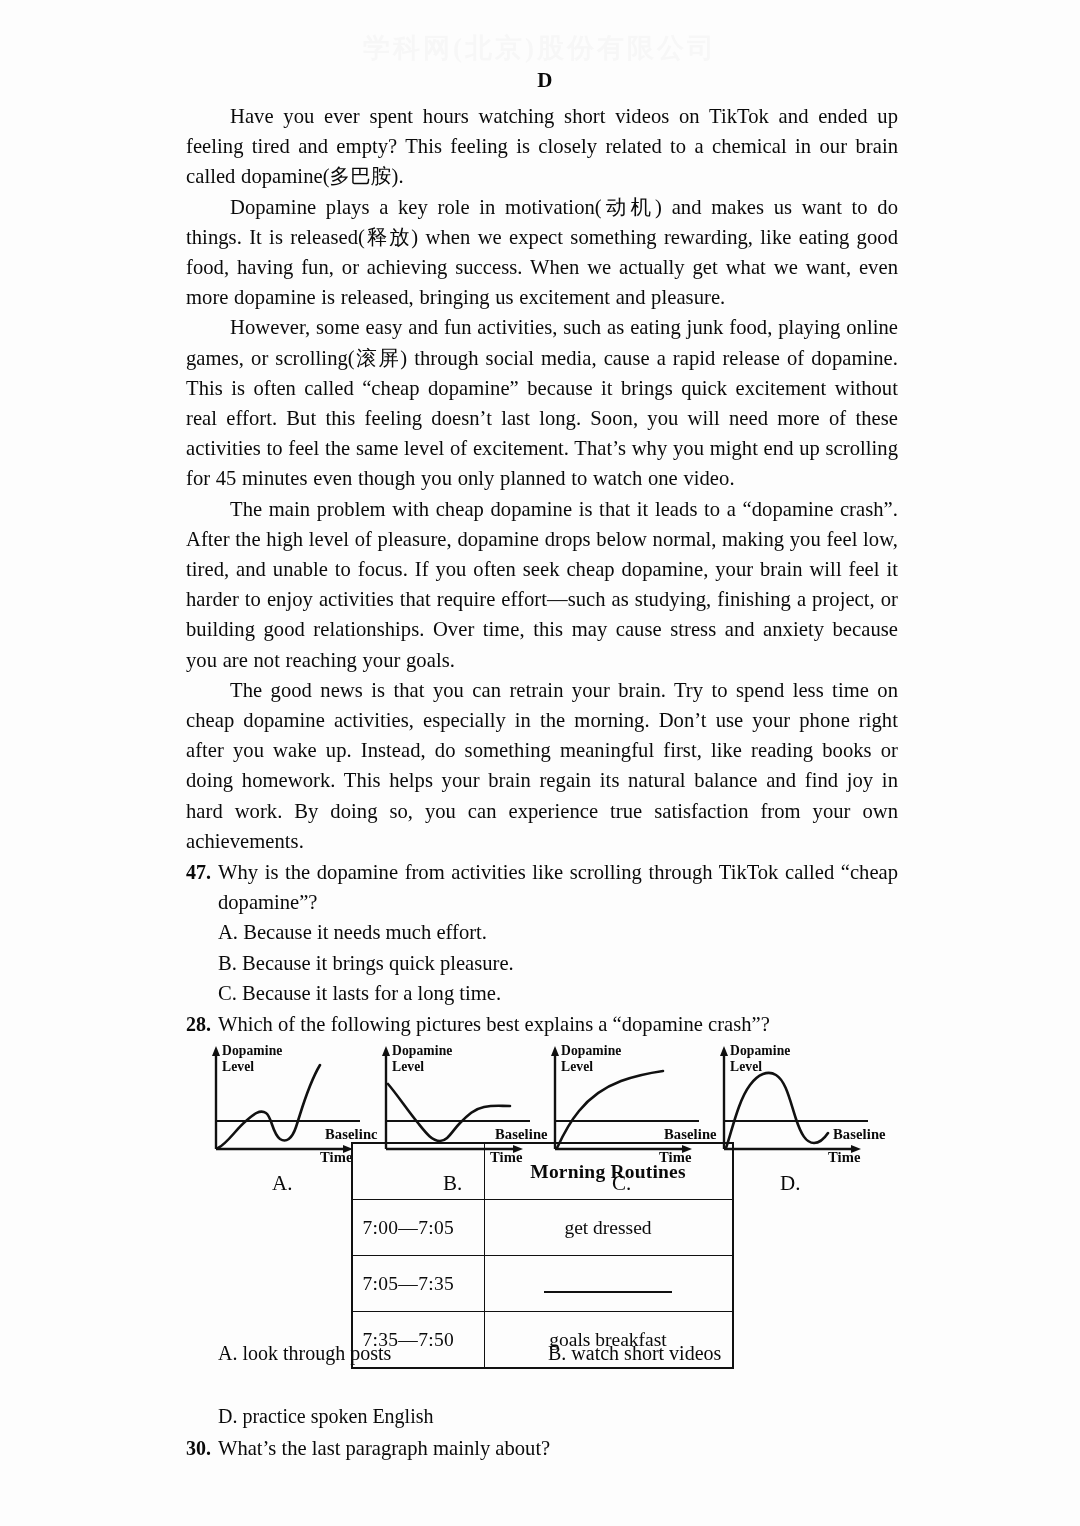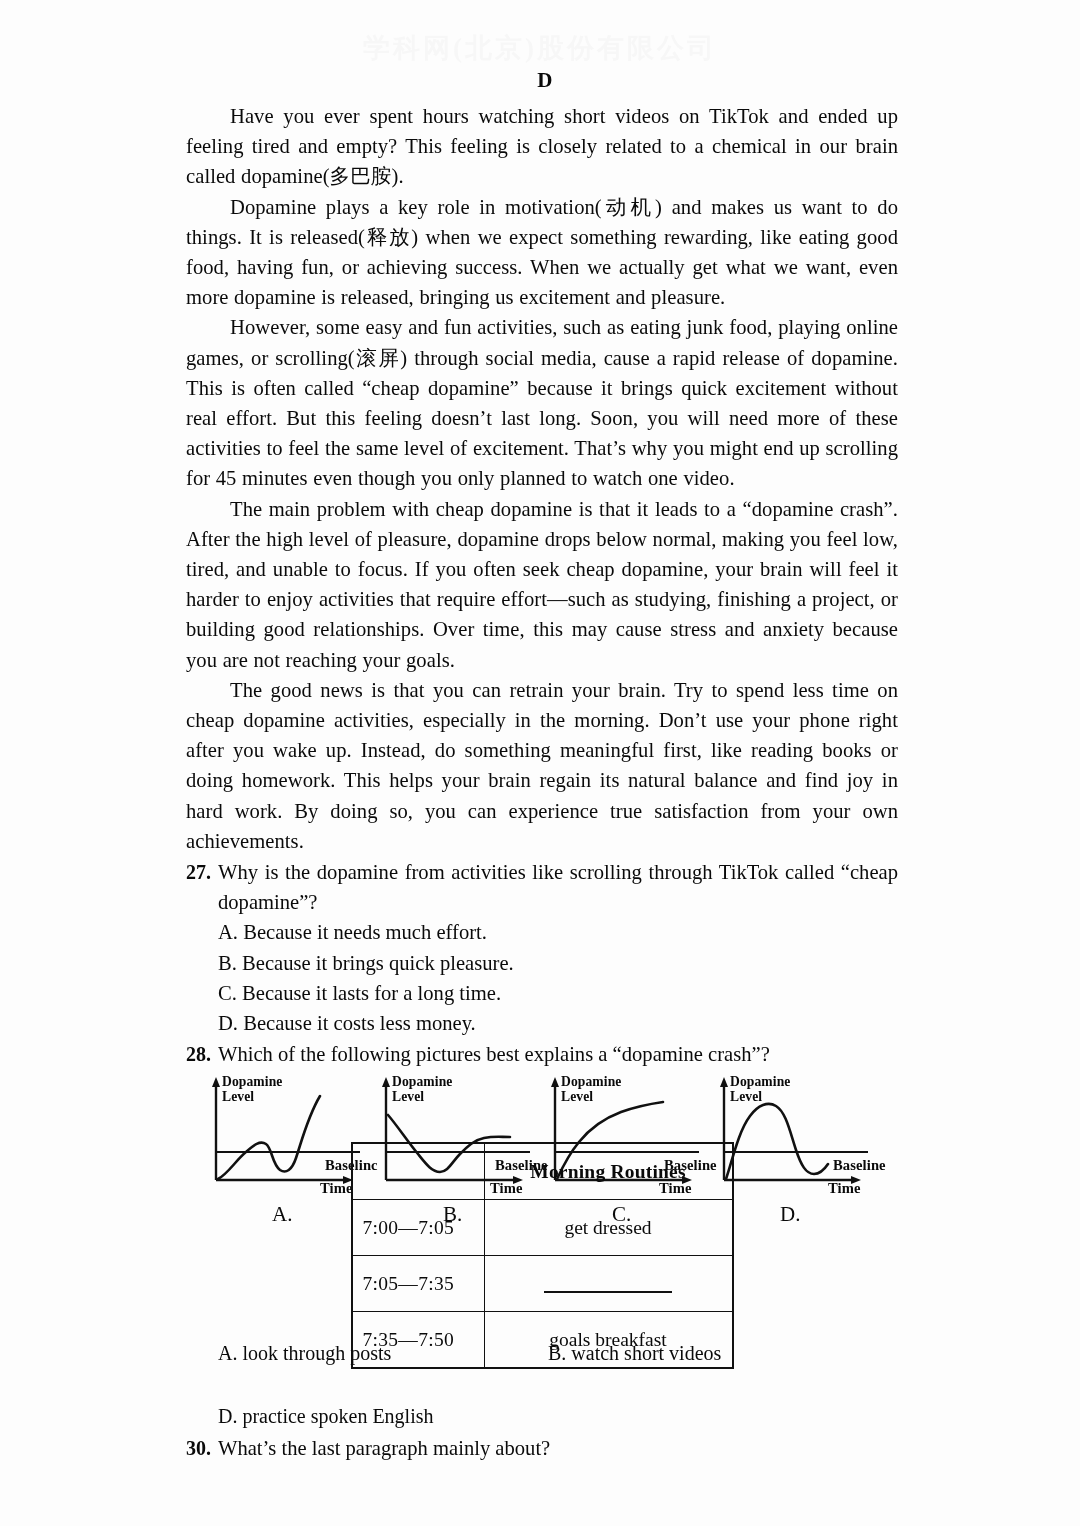--- a/index.html
+++ b/index.html
@@ -186,27 +186,26 @@
 
     <div class="section-letter">D</div>
 
     <p class="para">Have you ever spent hours watching short videos on TikTok and ended up feeling tired and empty? This feeling is closely related to a chemical in our brain called dopamine(多巴胺).</p>
     <p class="para">Dopamine plays a key role in motivation(动机) and makes us want to do things. It is released(释放) when we expect something rewarding, like eating good food, having fun, or achieving success. When we actually get what we want, even more dopamine is released, bringing us excitement and pleasure.</p>
     <p class="para">However, some easy and fun activities, such as eating junk food, playing online games, or scrolling(滚屏) through social media, cause a rapid release of dopamine. This is often called “cheap dopamine” because it brings quick excitement without real effort. But this feeling doesn’t last long. Soon, you will need more of these activities to feel the same level of excitement. That’s why you might end up scrolling for 45 minutes even though you only planned to watch one video.</p>
     <p class="para">The main problem with cheap dopamine is that it leads to a “dopamine crash”. After the high level of pleasure, dopamine drops below normal, making you feel low, tired, and unable to focus. If you often seek cheap dopamine, your brain will feel it harder to enjoy activities that require effort—such as studying, finishing a project, or building good relationships. Over time, this may cause stress and anxiety because you are not reaching your goals.</p>
     <p class="para">The good news is that you can retrain your brain. Try to spend less time on cheap dopamine activities, especially in the morning. Don’t use your phone right after you wake up. Instead, do something meaningful first, like reading books or doing homework. This helps your brain regain its natural balance and find joy in hard work. By doing so, you can experience true satisfaction from your own achievements.</p>
 
     <div class="q">
-      <span class="q-num">27.</span>
+      <span class="q-num">47.</span>
       <span class="q-text">Why is the dopamine from activities like scrolling through TikTok called “cheap dopamine”?</span>
     </div>
     <div class="opt">A. Because it needs much effort.</div>
     <div class="opt">B. Because it brings quick pleasure.</div>
     <div class="opt">C. Because it lasts for a long time.</div>
-    <div class="opt">D. Because it costs less money.</div>
 
     <div class="q">
       <span class="q-num">28.</span>
       <span class="q-text">Which of the following pictures best explains a “dopamine crash”?</span>
     </div>
 
     <div class="graphs">
 
       <div class="graph" style="left:0px;">
         <svg width="176" height="126" viewBox="0 0 176 126">

